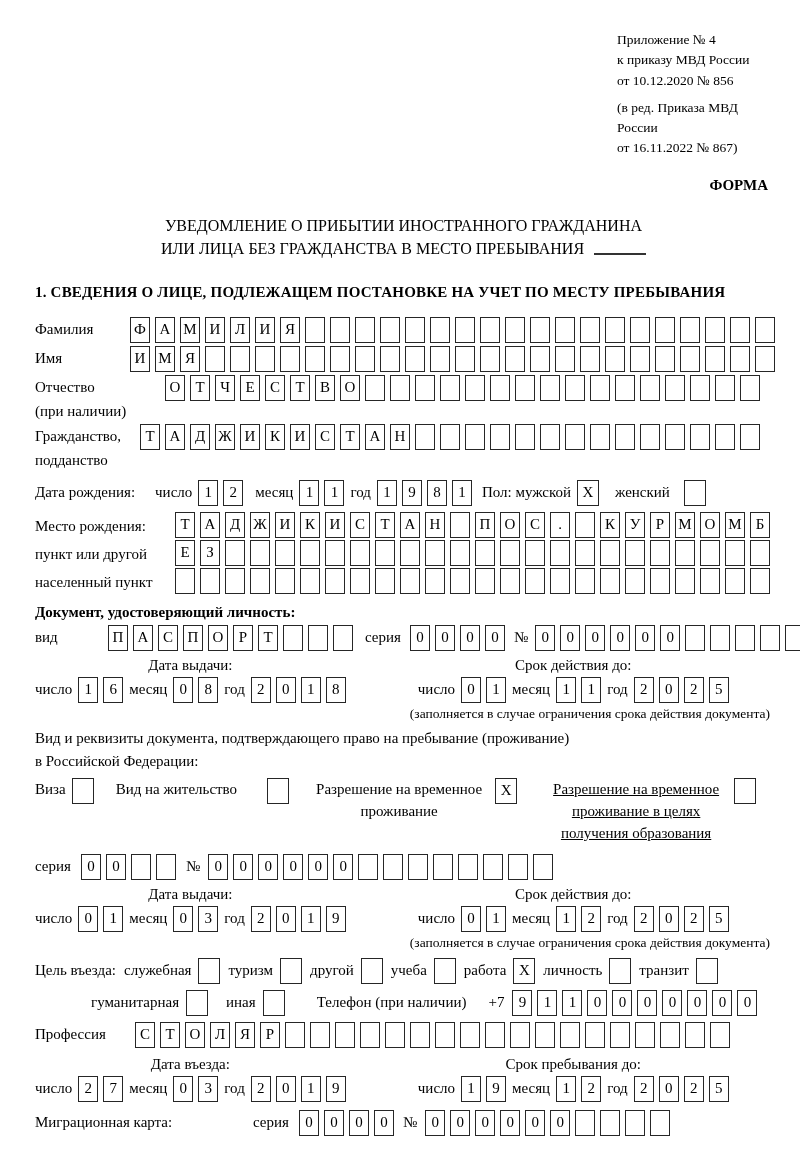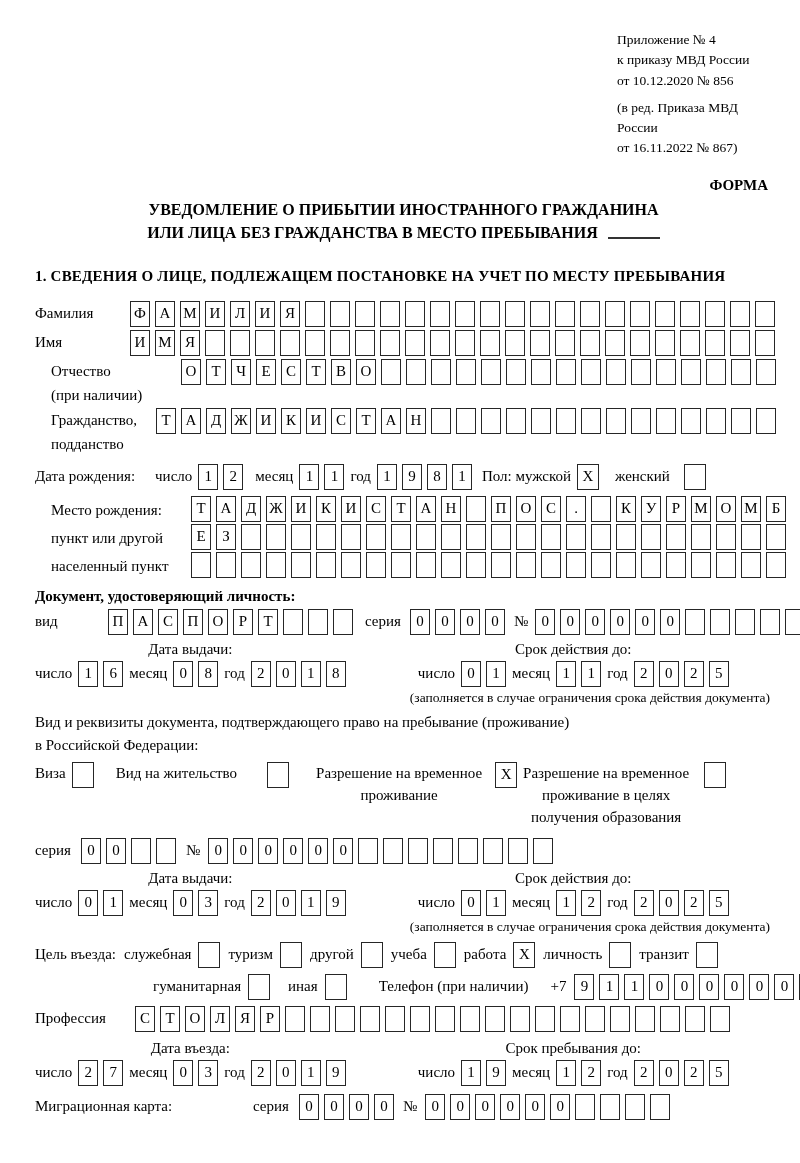--- a/index.html
+++ b/index.html
@@ -3,29 +3,29 @@
 <meta charset="utf-8">
 <style>
   html,body { margin:0; padding:0; background:#ffffff; }
   body { width:800px; height:1163px; font-family:"Liberation Serif", serif; color:#000; }
   .page { box-sizing:border-box; width:800px; height:1163px; padding:30px 28px 10px 35px; overflow:hidden; }
 
   .appendix { margin-left:582px; font-size:13.5px; line-height:1.5; }
   .revision { margin-left:582px; margin-top:7px; font-size:13.5px; line-height:1.5; }
   .form-word { text-align:right; padding-right:4px; font-weight:bold; font-size:15px; margin-top:18px; }
 
-  .title { text-align:center; font-weight:bold; font-size:16px; line-height:1.45; margin-top:4px; }
+  .title { text-align:center; font-weight:normal; font-size:16px; line-height:1.45; margin-top:20px; }
   .blank-line { display:inline-block; width:52px; border-bottom:2px solid #333; transform:translateY(1px); margin-left:10px; }
 
   .section-heading { font-weight:bold; font-size:15px; margin-top:24px; letter-spacing:0.2px; }
 
   .frow { display:flex; align-items:center; margin-top:3px; }
   .frow.top { align-items:flex-start; }
   .flabel { font-size:15px; flex:0 0 auto; }
-  .flabel2 { font-size:15px; flex:0 0 auto; line-height:24px;margin-left:16px; }
+  .flabel2 { font-size:15px; flex:0 0 auto; line-height:24px; }
 
   .cells { display:flex; gap:5px; flex:0 0 auto; }
   .cell { box-sizing:border-box; width:20px; height:26px; border:1.5px solid #262626;
           font-size:15px; line-height:23px; text-align:center; flex:0 0 auto; }
   .cb { box-sizing:border-box; display:inline-block; width:22px; height:26px; border:1.5px solid #262626;
         font-size:15px; line-height:23px; text-align:center; flex:0 0 auto; }
 
   .stack > .cells { margin-bottom:2px; }
 
   .center-bold { text-align:left; font-weight:bold; font-size:15px; margin-top:8px; }
@@ -407,21 +407,21 @@
       <span class="cb"></span>
     </div>
     <div class="opt" style="margin-left:22px;">
       <span class="opt-label">Вид на жительство</span>
       <span class="cb" style="margin-left:18px;"></span>
     </div>
     <div class="opt" style="margin-left:26px;">
       <span class="opt-label c" style="width:168px;">Разрешение на временное проживание</span>
       <span class="cb">X</span>
     </div>
-    <div class="opt" style="margin-left:3px;">
+    <div class="opt" style="margin-left:33px;text-decoration:underline;">
       <span class="opt-label c" style="width:172px;">Разрешение на временное проживание в целях получения образования</span>
       <span class="cb"></span>
     </div>
   </div>
 
   <div class="frow" style="margin-top:10px;">
     <span class="flabel" style="margin-right:10px;">серия</span>
     <div class="cells">
         <span class="cell">0</span>
         <span class="cell">0</span>
@@ -521,21 +521,21 @@
         <span>личность</span>
         <span class="cb"></span>
       </div>
     <div class="p-opt">
         <span>транзит</span>
         <span class="cb"></span>
       </div>
   </div>
 
   <div class="frow" style="margin-top:6px; gap:8px;">
-    <div class="p-opt" style="margin-left:118px;">
+    <div class="p-opt" style="margin-left:56px;">
         <span>гуманитарная</span>
         <span class="cb"></span>
       </div>
     <div class="p-opt" style="margin-left:10px;text-align:right;">
         <span>иная</span>
         <span class="cb"></span>
       </div>
     <span class="flabel" style="margin-left:24px;">Телефон (при наличии)</span>
     <span class="flabel" style="margin-left:14px;">+7</span>
     <div class="cells">

